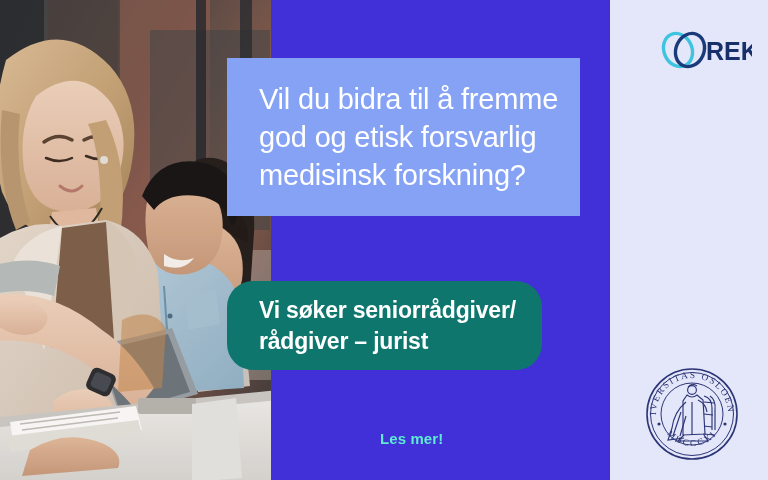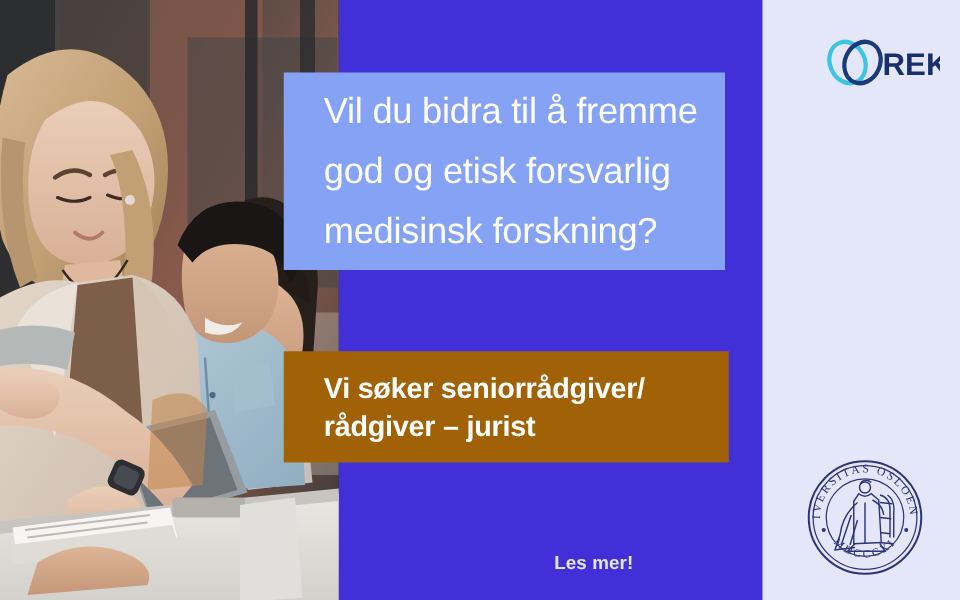--- a/index.html
+++ b/index.html
@@ -35,52 +35,51 @@
   
   .headline-box {
     position:absolute; left:227px; top:58px;
     width:353px; height:158px;
     background:#85a2f5;
     display:flex; align-items:center;
   }
   .headline-text {
     color:#ffffff;
     font-size:29px;
-    line-height:48px;
+    line-height:38px;
     font-weight:400;
     padding:0 0 0 32px;
     letter-spacing:-0.2px;
     white-space:pre-line;
   }
   .subhead-box {
     position:absolute; left:227px; top:281px;
-    width:356px; height:89px;
-    background:#a16207;
-    display:flex; align-items:center;
+    width:315px; height:89px;
+    background:#0f766e;
+    display:flex; align-items:center;border-radius:26px;
   }
   .subhead-text {
     color:#ffffff;
     font-size:23px;
     line-height:31px;
     font-weight:bold;
     padding:0 0 0 32px;
     letter-spacing:-0.2px;
     white-space:pre-line;
   }
 
   
   .cta {
     position:absolute; left:380px; top:430px;
     width:190px; height:22px;
-    text-align:center;
-    color:#e5e5e5;
+    text-align:left;
+    color:#5eead4;
     font-size:15px;
     font-weight:bold;
     letter-spacing:0.1px;
-    margin-top:12px;
   }
 
   
   .rek-logo {
     position:absolute; left:660px; top:28px;
     width:92px; height:44px;
   }
   .rek-logo svg { display:block; }
 
   

